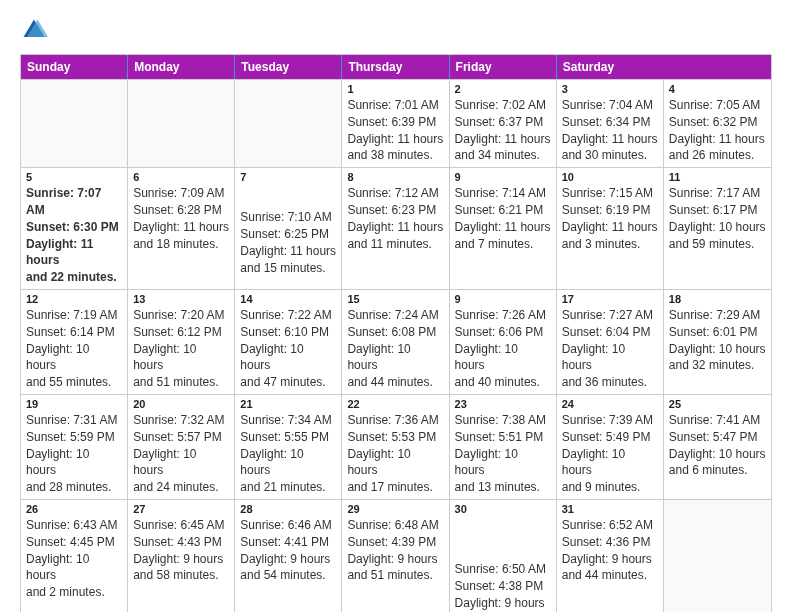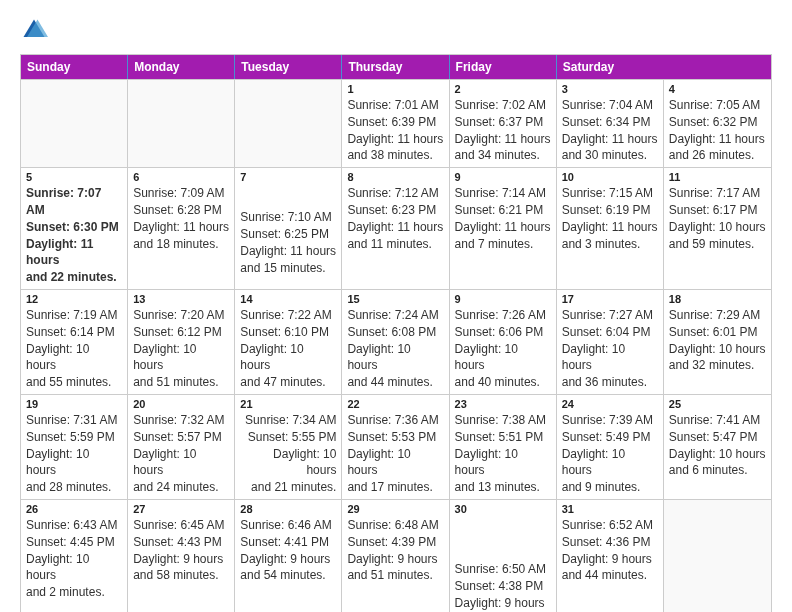--- a/index.html
+++ b/index.html
@@ -283,21 +283,21 @@
           </div>
           <div class="cal-cell">
             <div class="day-num">20</div>
             <div class="cal-cell-info" style="white-space: pre-line;">Sunrise: 7:32 AM
 Sunset: 5:57 PM
 Daylight: 10 hours
 and 24 minutes.</div>
           </div>
           <div class="cal-cell">
             <div class="day-num">21</div>
-            <div class="cal-cell-info" style="white-space: pre-line; text-align: right;">Sunrise: 7:34 AM
+            <div class="cal-cell-info" style="white-space: pre-line;">Sunrise: 7:34 AM
 Sunset: 5:55 PM
 Daylight: 10 hours
 and 21 minutes.</div>
           </div>
           <div class="cal-cell">
             <div class="day-num">22</div>
             <div class="cal-cell-info" style="white-space: pre-line;">Sunrise: 7:36 AM
 Sunset: 5:53 PM
 Daylight: 10 hours
 and 17 minutes.</div>

